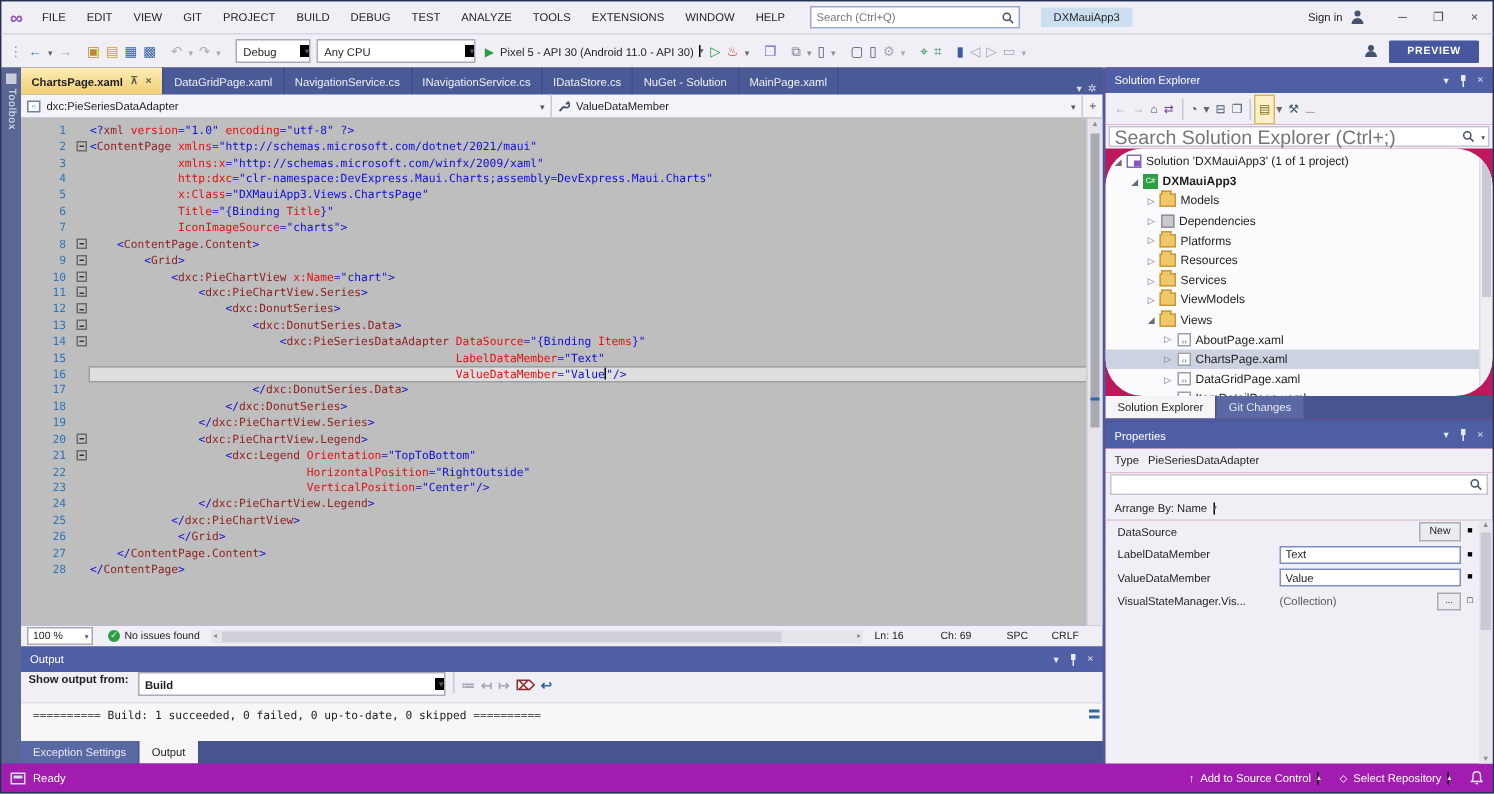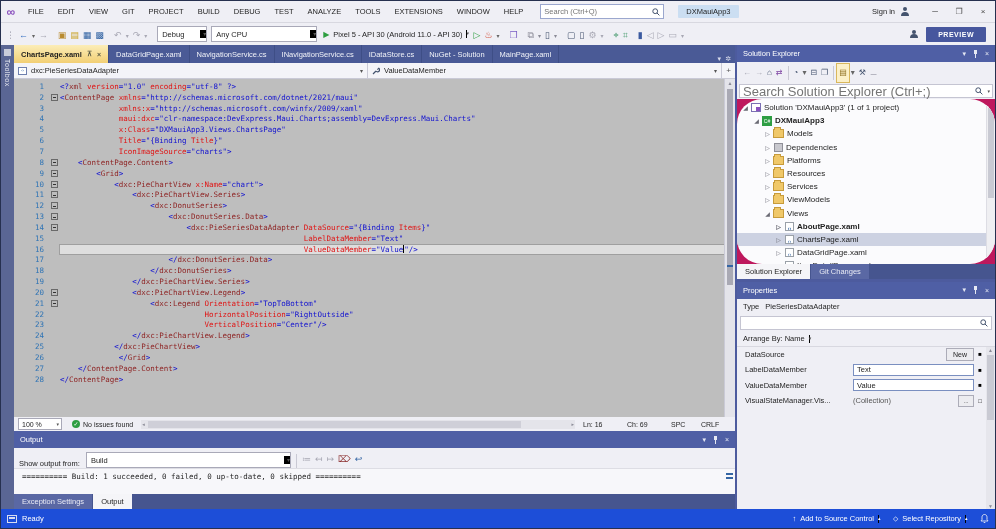--- a/index.html
+++ b/index.html
@@ -4,21 +4,21 @@
 <style>
   * { margin:0; padding:0; box-sizing:border-box; }
   html,body { width:996px; height:529px; overflow:hidden; font-family:"Liberation Sans", sans-serif; }
   .vs { width:996px; height:529px; background:#4D5B9E; border:1px solid #26304F; display:flex; flex-direction:column; }
 
   
   .titlebar { height:21px; background:#EFEFF5; display:flex; align-items:center; flex:0 0 auto; }
   .vslogo { width:20px; text-align:center; color:#8A50BE; font-size:12px; font-weight:bold; line-height:20px; }
   .menubar { display:flex; height:100%; align-items:center; }
   .menu-item { font-size:7.5px; color:#1E1E1E; padding:0 7px; line-height:21px; cursor:default; }
-  .title-search { width:124px; height:15px; background:#FFF; border:1px solid #9BA7CE; display:flex; align-items:center; margin-left:10px; }
+  .title-search { width:140px; height:15px; background:#FFF; border:1px solid #9BA7CE; display:flex; align-items:center; margin-left:10px; }
   .title-search input { border:0; outline:0; flex:1; font-size:7.5px; color:#777; padding:0 3px; font-family:"Liberation Sans",sans-serif; background:transparent; }
   .title-chip { margin-left:14px; background:#CBDEF2; color:#1E1E1E; font-size:7.5px; padding:2px 8px; border-radius:1px; }
   .tb-right { margin-left:auto; display:flex; align-items:center; height:100%; }
   .signin { font-size:7.5px; color:#1E1E1E; margin-right:5px; }
   .person { width:9px; height:9px; position:relative; margin-right:14px; }
   .person::before { content:""; position:absolute; left:2.5px; top:0; width:4px; height:4px; border-radius:50%; background:#44536E; }
   .person::after { content:""; position:absolute; left:0.5px; top:4.5px; width:8px; height:4px; border-radius:4px 4px 0 0; background:#44536E; }
   .winbtn { width:24px; text-align:center; font-size:8px; color:#444; line-height:21px; }
 
   
@@ -85,21 +85,21 @@
   .hscroll .thumb { position:absolute; left:7px; top:1px; height:7px; width:86%; background:#CFCFD8; }
   .hscroll .harr { position:absolute; top:0; font-size:5px; color:#8A8A96; line-height:9px; }
   .ed-status .stat { width:44px; }
 
   
   .pane-header { height:17px; background:#4F5FA5; color:#FFF; font-size:7.5px; display:flex; align-items:center; padding:0 6px; flex:0 0 auto; }
   .ph-icons { margin-left:auto; display:flex; gap:6px; align-items:center; }
   .ph-icons span { font-size:7px; color:#E6E9F4; }
 
   
-  .out-toolbar { height:20px; background:#EFEFF5; display:flex; align-items:flex-end; font-size:7.5px; color:#1E1E1E; padding-left:5px; flex:0 0 auto; }
+  .out-toolbar { height:20px; background:#EFEFF5; display:flex; align-items:flex-start; font-size:7.5px; color:#1E1E1E; padding-left:5px; flex:0 0 auto;font-weight:bold; }
   .out-toolbar .combo { width:205px; }
   .out-content { flex:0 0 26px; background:#F7F7FA; font-family:"DejaVu Sans Mono", monospace; font-size:7.5px; color:#1E1E1E; padding:3px 0 0 8px; border-top:1px solid #DDDDE4; position:relative; }
   .out-content .omark { position:absolute; right:2px; top:4px; width:7px; height:2px; background:#3465A4; box-shadow:0 4px 0 #3465A4; }
   .bottom-tabs { height:15px; background:#46558F; display:flex; align-items:stretch; flex:0 0 auto; }
   .btab { font-size:7.5px; display:flex; align-items:center; padding:0 8px; color:#E8EAF4; background:#5A68A4; margin-right:1px; }
   .btab.active { background:#F5F5F8; color:#1E1E1E; }
 
   
   .se-toolbar { height:21px; background:#EFEFF5; display:flex; align-items:center; padding:0 4px; flex:0 0 auto; }
   .se-toolbar .tbi { font-size:8px; padding:0 2px; }
@@ -138,21 +138,21 @@
   .pinput { flex:1; height:12px; background:#FFF; border:1px solid #7A8FC0; font-size:7.5px; padding:0 3px; color:#1E1E1E; display:flex; align-items:center; }
   .newbtn { margin-left:auto; height:13px; background:#ECECF0; border:1px solid #ACACB8; font-size:7px; padding:0 6px; line-height:11px; }
   .dotsbtn { margin-left:auto; height:12px; width:16px; background:#ECECF0; border:1px solid #ACACB8; font-size:6px; text-align:center; line-height:10px; }
   .pmark { width:12px; text-align:center; flex:0 0 auto; font-size:6px; color:#000; }
   .pcol { color:#555; }
   .prop-scroll { position:absolute; right:0; top:0; bottom:0; width:9px; background:#E6E6EC; font-size:5px; color:#8A8A96; text-align:center; }
   .prop-scroll .thumb { position:absolute; left:1px; right:1px; top:8px; height:40%; background:#C9CAD3; }
   .prop-scroll .dn { position:absolute; bottom:0; left:0; right:0; }
 
   
-  .statusbar { height:19px; background:#1d4ed8; color:#FFF; display:flex; align-items:center; font-size:7.5px; padding:0 6px; flex:0 0 auto; }
+  .statusbar { height:19px; background:#a21caf; color:#FFF; display:flex; align-items:center; font-size:7.5px; padding:0 6px; flex:0 0 auto; }
   .sb-ic { width:10px; height:8px; border:1px solid #D8DCF0; margin-right:5px; position:relative; }
   .sb-ic::after { content:""; position:absolute; left:1px; right:1px; top:1px; height:2px; background:#D8DCF0; }
   .sb-right { margin-left:auto; display:flex; align-items:center; gap:14px; }
   .sb-item { display:flex; align-items:center; gap:4px; }
   .sb-item .caret { font-size:5px; }
   .gap { flex:0 0 3px; background:#4D5B9E; }
 </style>
 </head>
 <body>
 
@@ -249,21 +249,21 @@
           <span class="bc-caret">▾</span>
         </div>
         <div class="bc-split">+</div>
       </div>
 
       <div class="code-wrap">
         <div class="code" id="code-area">
             <div class="code-line"><span class="gut">1</span><span class="fold"></span><span class="ltext"><span class="tk-d">&lt;?</span><span class="tk-e">xml</span><span class="tk-p"> </span><span class="tk-a">version</span><span class="tk-d">="1.0"</span><span class="tk-p"> </span><span class="tk-a">encoding</span><span class="tk-d">="utf-8"</span><span class="tk-p"> </span><span class="tk-d">?&gt;</span></span></div>
             <div class="code-line"><span class="gut">2</span><span class="fold"><span class="foldbox"></span></span><span class="ltext"><span class="tk-d">&lt;</span><span class="tk-e">ContentPage</span><span class="tk-p"> </span><span class="tk-a">xmlns</span><span class="tk-d">="http://schemas.microsoft.com/dotnet/2021/maui"</span></span></div>
             <div class="code-line"><span class="gut">3</span><span class="fold"></span><span class="ltext">             <span class="tk-a">xmlns:x</span><span class="tk-d">="http://schemas.microsoft.com/winfx/2009/xaml"</span></span></div>
-            <div class="code-line"><span class="gut">4</span><span class="fold"></span><span class="ltext">             <span class="tk-a">maui:dxc</span><span class="tk-d">="clr-namespace:DevExpress.Maui.Charts;assembly=DevExpress.Maui.Charts"</span></span></div>
+            <div class="code-line"><span class="gut">4</span><span class="fold"></span><span class="ltext">             <span class="tk-a">http:dxc</span><span class="tk-d">="clr-namespace:DevExpress.Maui.Charts;assembly=DevExpress.Maui.Charts"</span></span></div>
             <div class="code-line"><span class="gut">5</span><span class="fold"></span><span class="ltext">             <span class="tk-a">x:Class</span><span class="tk-d">="DXMauiApp3.Views.ChartsPage"</span></span></div>
             <div class="code-line"><span class="gut">6</span><span class="fold"></span><span class="ltext">             <span class="tk-a">Title</span><span class="tk-d">="{Binding </span><span class="tk-a">Title</span><span class="tk-d">}"</span></span></div>
             <div class="code-line"><span class="gut">7</span><span class="fold"></span><span class="ltext">             <span class="tk-a">IconImageSource</span><span class="tk-d">="charts"&gt;</span></span></div>
             <div class="code-line"><span class="gut">8</span><span class="fold"><span class="foldbox"></span></span><span class="ltext">    <span class="tk-d">&lt;</span><span class="tk-e">ContentPage.Content</span><span class="tk-d">&gt;</span></span></div>
             <div class="code-line"><span class="gut">9</span><span class="fold"><span class="foldbox"></span></span><span class="ltext">        <span class="tk-d">&lt;</span><span class="tk-e">Grid</span><span class="tk-d">&gt;</span></span></div>
             <div class="code-line"><span class="gut">10</span><span class="fold"><span class="foldbox"></span></span><span class="ltext">            <span class="tk-d">&lt;</span><span class="tk-e">dxc:PieChartView</span><span class="tk-p"> </span><span class="tk-a">x:Name</span><span class="tk-d">="chart"&gt;</span></span></div>
             <div class="code-line"><span class="gut">11</span><span class="fold"><span class="foldbox"></span></span><span class="ltext">                <span class="tk-d">&lt;</span><span class="tk-e">dxc:PieChartView.Series</span><span class="tk-d">&gt;</span></span></div>
             <div class="code-line"><span class="gut">12</span><span class="fold"><span class="foldbox"></span></span><span class="ltext">                    <span class="tk-d">&lt;</span><span class="tk-e">dxc:DonutSeries</span><span class="tk-d">&gt;</span></span></div>
             <div class="code-line"><span class="gut">13</span><span class="fold"><span class="foldbox"></span></span><span class="ltext">                        <span class="tk-d">&lt;</span><span class="tk-e">dxc:DonutSeries.Data</span><span class="tk-d">&gt;</span></span></div>
             <div class="code-line"><span class="gut">14</span><span class="fold"><span class="foldbox"></span></span><span class="ltext">                            <span class="tk-d">&lt;</span><span class="tk-e">dxc:PieSeriesDataAdapter</span><span class="tk-p"> </span><span class="tk-a">DataSource</span><span class="tk-d">="{Binding </span><span class="tk-a">Items</span><span class="tk-d">}"</span></span></div>
@@ -416,21 +416,21 @@
           <div class="trow" style="padding-left: 26px;">
             <span class="exp">▷</span>
             <span class="tic tic-folder"></span>
             <span class="lbl">ViewModels</span>
           </div>
           <div class="trow" style="padding-left: 26px;">
             <span class="exp">◢</span>
             <span class="tic tic-folder"></span>
             <span class="lbl">Views</span>
           </div>
-          <div class="trow" style="padding-left: 37px; font-weight: bold;">
+          <div class="trow" style="padding-left: 37px;">
             <span class="exp">▷</span>
             <span class="tic tic-xaml"></span>
             <span class="lbl">AboutPage.xaml</span>
           </div>
           <div class="trow selected" style="padding-left: 37px;">
             <span class="exp">▷</span>
             <span class="tic tic-xaml"></span>
             <span class="lbl">ChartsPage.xaml</span>
           </div>
           <div class="trow" style="padding-left: 37px;">

